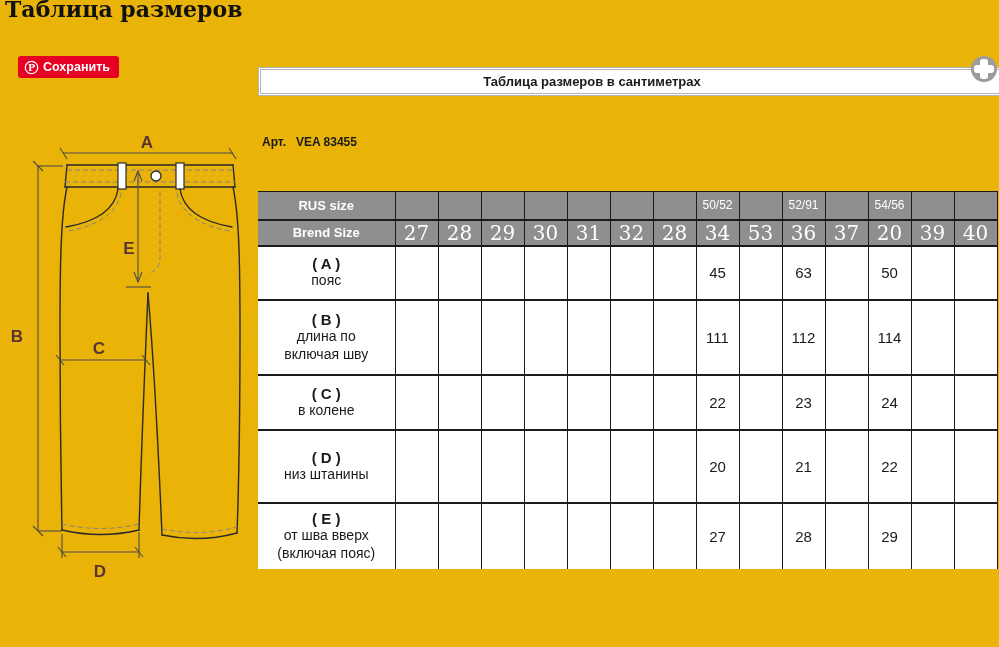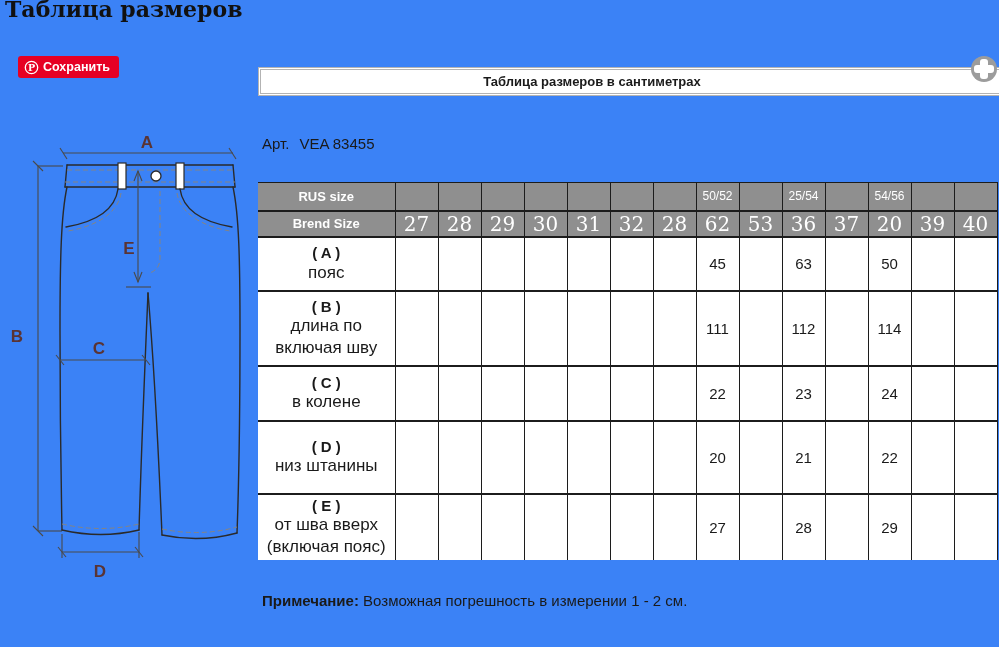--- a/index.html
+++ b/index.html
@@ -5,21 +5,21 @@
   :root{
     --pin-red:#e60023;
     --hdr-gray:#8f8f8f;
     --grid:#1c1c1c;
     --maroon:#5a3434;
     --box-border:#b3b3b3;
     --icon-gray:#9c9c9c;
   }
   html,body{margin:0;padding:0;background:#fff;}
   .screen{
-    position:relative;width:999px;height:647px;overflow:hidden;background:#3b82f6;
+    position:relative;width:999px;height:647px;overflow:hidden;background:#eab308;
     font-family:"Liberation Sans",sans-serif;color:#1a1a1a;
   }
   .page-title{
     position:absolute;left:5px;top:-4px;margin:0;
     font-family:"DejaVu Serif",serif;font-weight:700;font-size:22px;color:#111;
   }
   
   .pin-btn{
     position:absolute;left:18px;top:56px;height:22px;
     display:inline-flex;align-items:center;gap:4px;
@@ -31,25 +31,25 @@
   .header-box{
     position:absolute;left:258px;top:67px;width:752px;height:29px;
     border:1px solid var(--box-border);background:#fff;box-sizing:border-box;
   }
   .header-box-inner{
     position:absolute;inset:1px;border:1px solid var(--box-border);
     display:flex;align-items:center;justify-content:center;
     font-size:13px;font-weight:700;padding-right:84px;
   }
   .gear{position:absolute;left:969px;top:54px;width:30px;height:30px;}
-  .article{position:absolute;left:262px;top:135px;font-size:15px;}
+  .article{position:absolute;left:262px;top:135px;font-size:12px;font-weight:bold;}
   .article .art-val{margin-left:10px;}
   
   table.size-table{
-    position:absolute;left:258px;top:182px;border-collapse:collapse;table-layout:fixed;
+    position:absolute;left:258px;top:191px;border-collapse:collapse;table-layout:fixed;
     font-family:"Liberation Sans",sans-serif;
   }
   .size-table td,.size-table th{
     border:1px solid var(--grid);padding:0;text-align:center;vertical-align:middle;
     overflow:hidden;
   }
   .size-table tr.rus{height:28px;}
   .size-table tr.brend{height:20px;}
   .size-table thead th,.size-table thead td{background:var(--hdr-gray);color:#fff;}
   .size-table tr.rus td{font-size:12px;font-weight:400;}
@@ -60,21 +60,21 @@
   .size-table tbody tr:last-child th,.size-table tbody tr:last-child td{border-bottom:none;}
   .size-table th:first-child,.size-table td:first-child{border-left:none;}
   .size-table tbody tr:nth-child(1){height:54px;}
   .size-table tbody tr:nth-child(2){height:75px;}
   .size-table tbody tr:nth-child(3){height:55px;}
   .size-table tbody tr:nth-child(4){height:73px;}
   .size-table tbody tr:nth-child(5){height:66px;}
   .size-table tbody td{font-size:15px;}
   .size-table .rowlabel{font-weight:400;}
   .size-table .rl-code{font-size:15px;font-weight:700;line-height:1.15;}
-  .size-table .rl-line{font-size:17px;line-height:1.25;}
+  .size-table .rl-line{font-size:14px;line-height:1.25;}
   .note{position:absolute;left:262px;top:592px;margin:0;font-size:15px;}
   .note b{font-weight:700;}
   
   .pants{position:absolute;left:5px;top:130px;}
   .pants .seam{fill:none;stroke:#2a2a2a;stroke-width:1.4;stroke-linecap:round;}
   .pants .stitch{fill:none;stroke:#848484;stroke-width:1;stroke-dasharray:5 3;}
   .pants .measure{stroke:#4a4a4a;stroke-width:1.1;fill:none;}
   .pants .mlabel{fill:var(--maroon);font-family:"Liberation Sans",sans-serif;font-weight:700;font-size:17px;text-anchor:middle;}
 </style>
 </head>
@@ -208,36 +208,36 @@
           <th>RUS size</th>
           <td></td>
           <td></td>
           <td></td>
           <td></td>
           <td></td>
           <td></td>
           <td></td>
           <td>50/52</td>
           <td></td>
-          <td>25/54</td>
+          <td>52/91</td>
           <td></td>
           <td>54/56</td>
           <td></td>
           <td></td>
         </tr>
         <tr class="brend">
           <th>Brend Size</th>
           <td>27</td>
           <td>28</td>
           <td>29</td>
           <td>30</td>
           <td>31</td>
           <td>32</td>
           <td>28</td>
-          <td>62</td>
+          <td>34</td>
           <td>53</td>
           <td>36</td>
           <td>37</td>
           <td>20</td>
           <td>39</td>
           <td>40</td>
         </tr>
       </thead>
       <tbody>
         <tr>
@@ -338,18 +338,14 @@
           <td></td>
           <td>28</td>
           <td></td>
           <td>29</td>
           <td></td>
           <td></td>
         </tr>
       </tbody>
     </table>
 
-  <p class="note">
-    <b>Примечание:</b>
-    <span>Возможная погрешность в измерении 1 - 2 см.</span>
-  </p>
 
 </div>
 
 </body></html>

